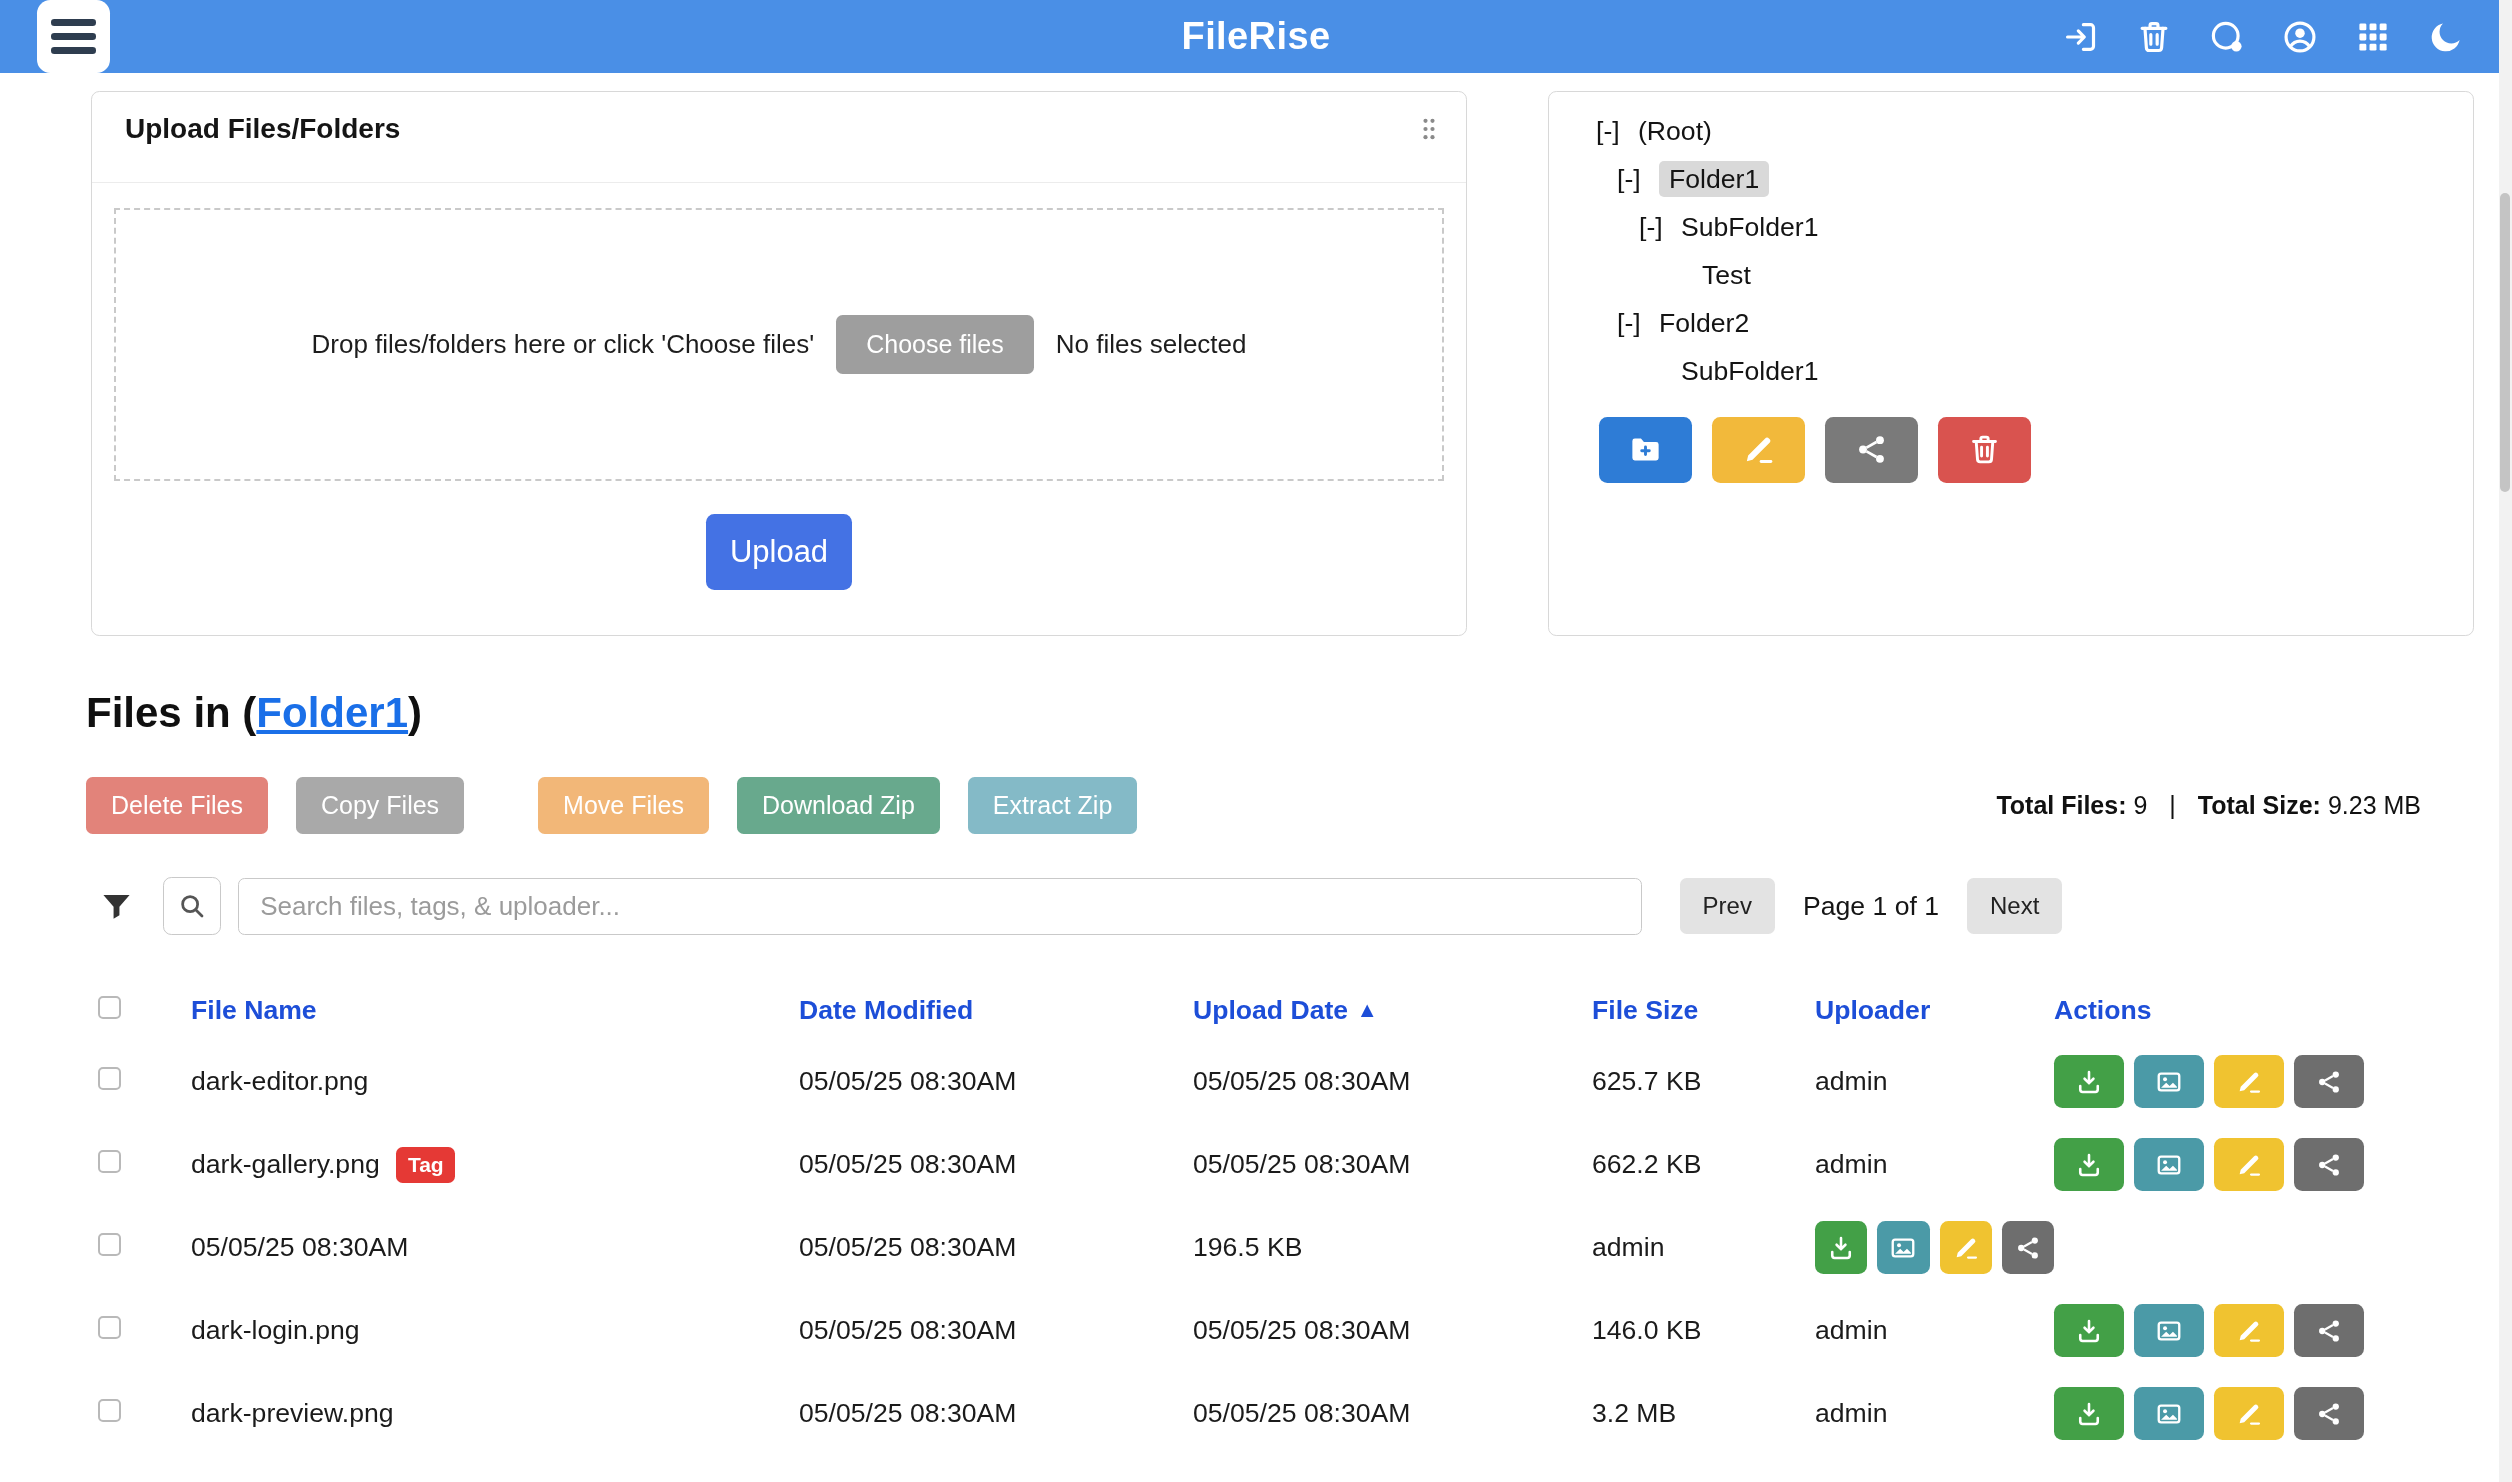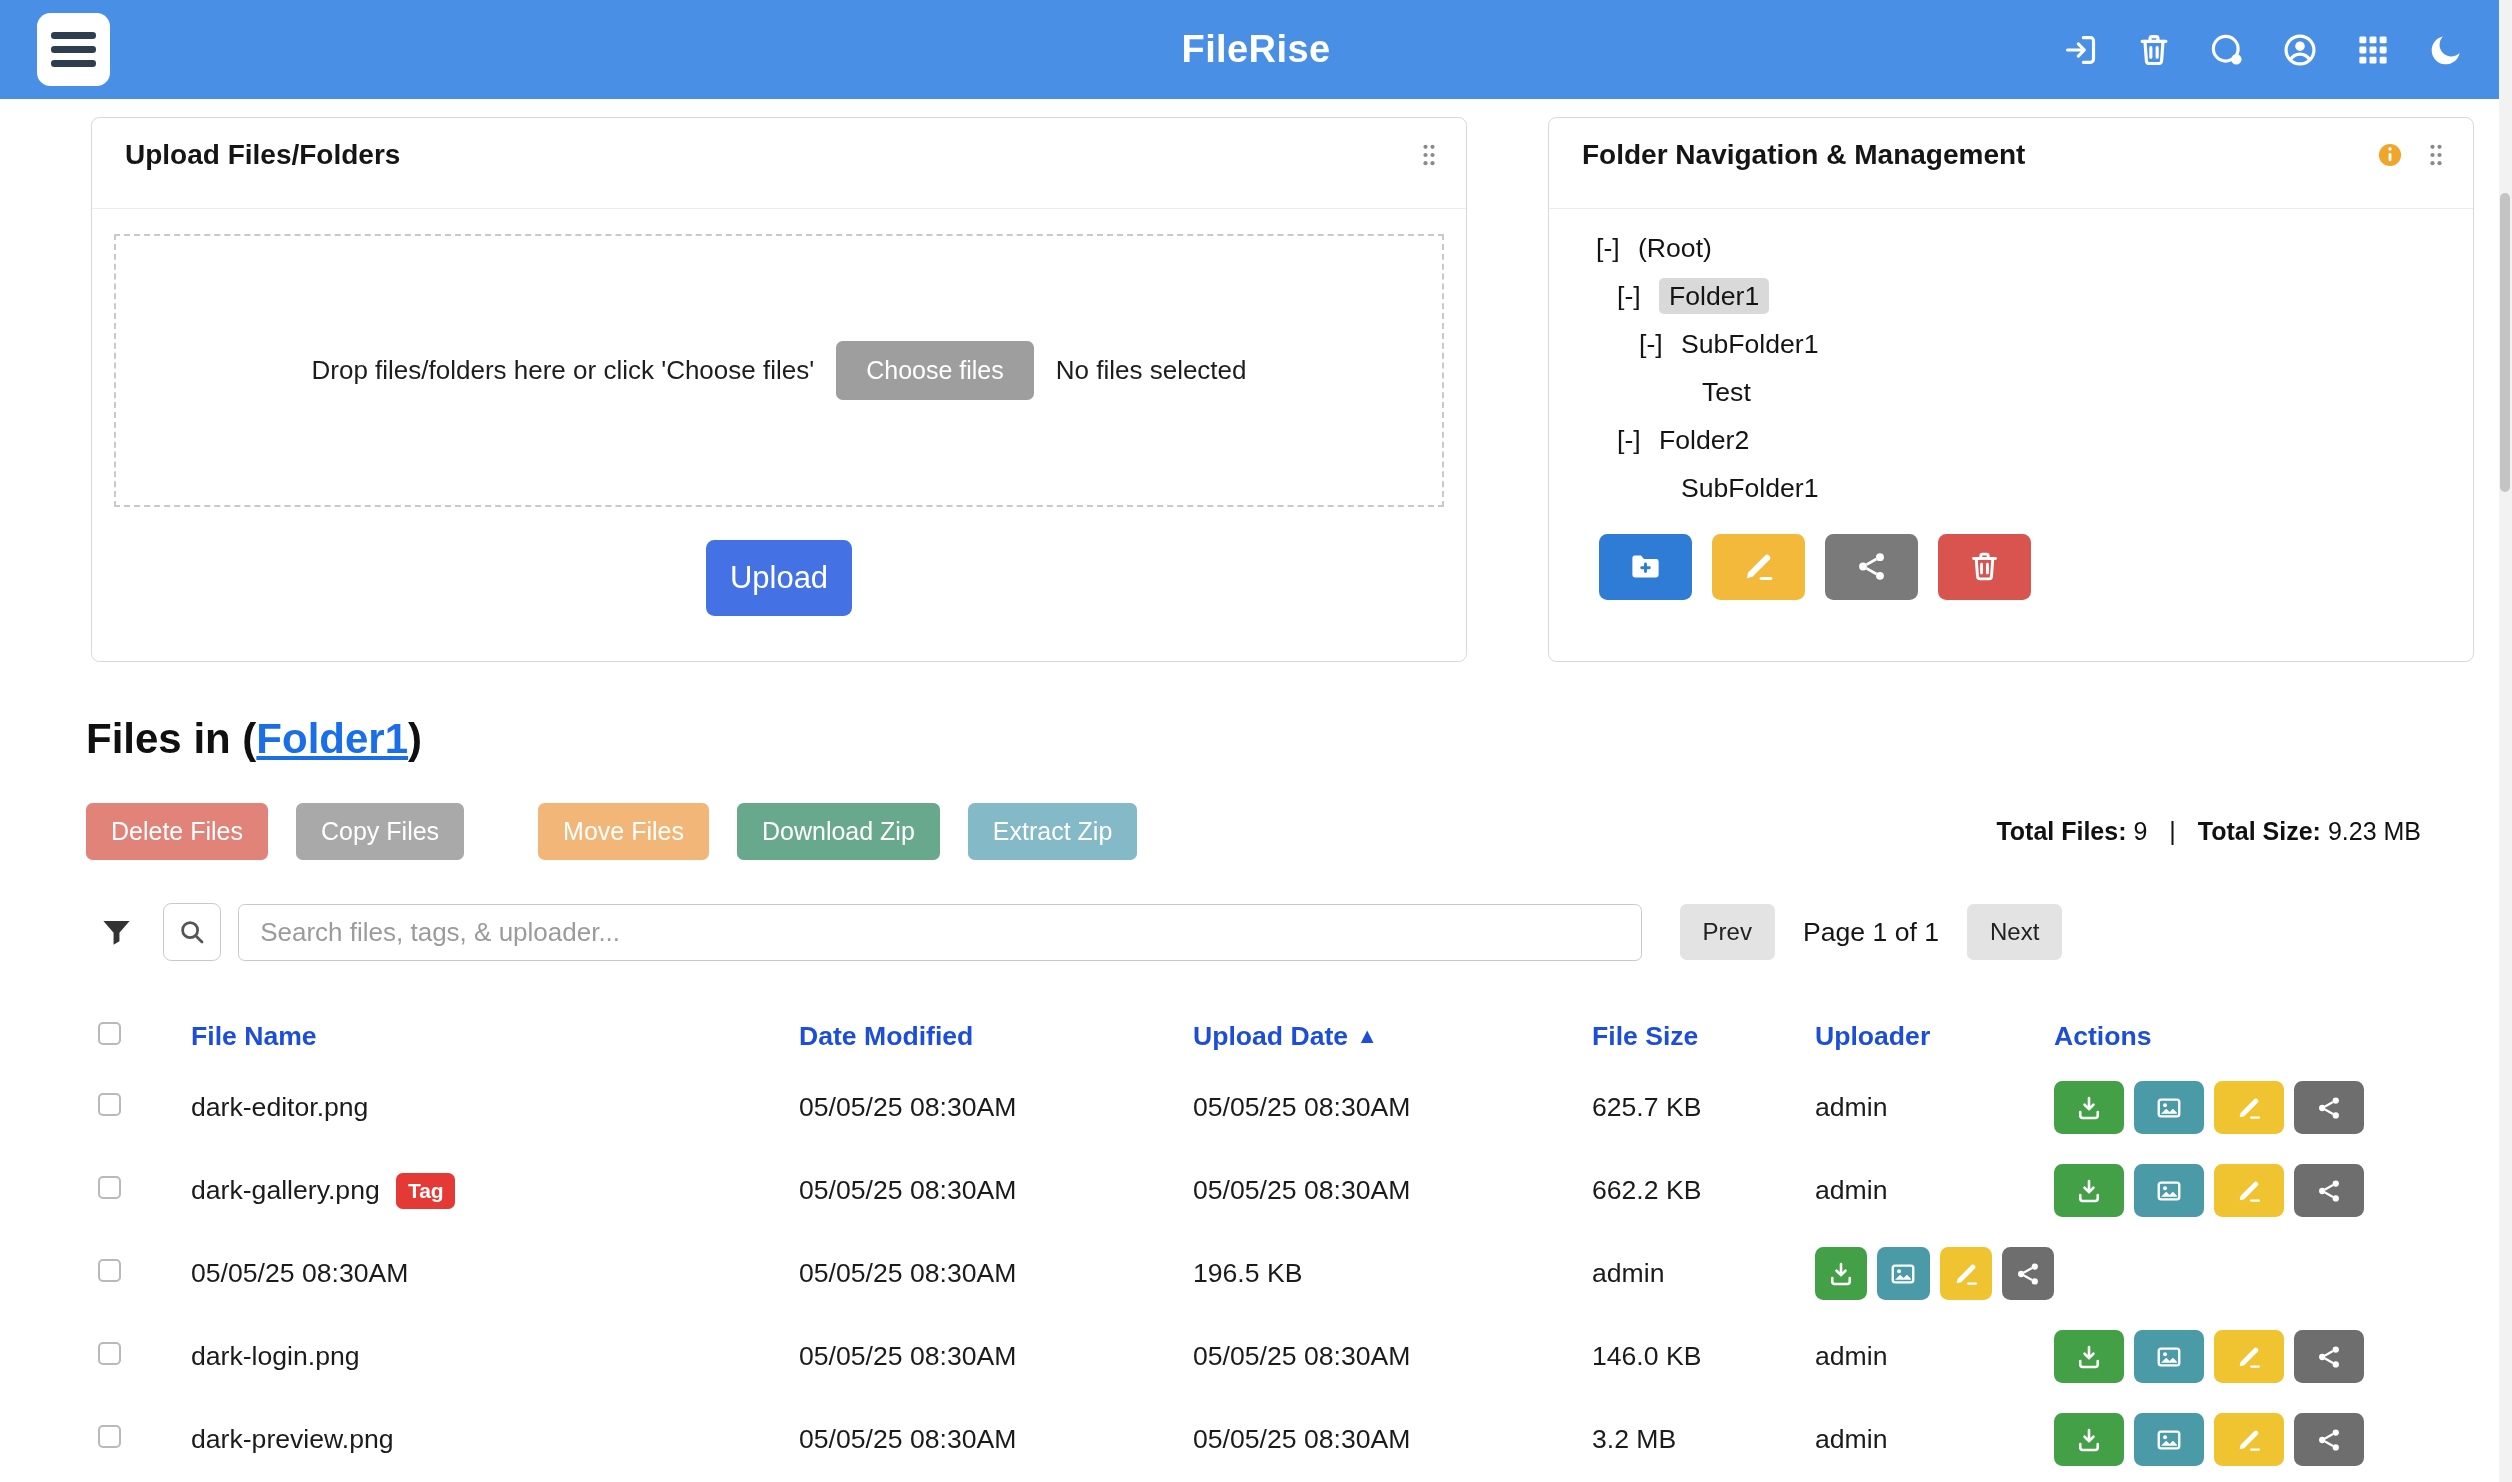--- a/index.html
+++ b/index.html
@@ -5,21 +5,21 @@
   * { box-sizing: border-box; }
   html,body { margin:0; padding:0; }
   body {
     width:2512px; height:1483px; overflow:hidden; background:#fff;
     font-family:"Liberation Sans","DejaVu Sans",sans-serif; color:#1d1d1d;
   }
   svg { display:block; }
 
   
   .topbar {
-    height:99px; display:flex; align-items:center; position:relative;
+    height:73px; display:flex; align-items:center; position:relative;
     padding:0 24px 0 37px; color:#fff;
   }
   .logo {
     width:73px; height:73px; background:#fff; border-radius:13.3px;
     display:flex; flex-direction:column; justify-content:center; align-items:center; gap:7.5px;
     cursor:pointer;
   }
   .logo .bar { width:45px; height:6.6px; background:#2e3d4f; border-radius:3.3px; }
   .app-title {
     position:absolute; left:50%; transform:translateX(-50%);
@@ -256,31 +256,20 @@
     </div>
     <div class="dropzone">
       <span>Drop files/folders here or click 'Choose files'</span>
       <button class="choose-btn" style="background: rgb(158, 158, 158);">Choose files</button>
       <span>No files selected</span>
     </div>
     <button class="upload-btn" style="background: rgb(68, 114, 228);">Upload</button>
   </div>
 
   <div class="card folder-card">
-    <div class="card-header">
-      <h2>Folder Navigation &amp; Management</h2>
-      <div class="header-icons">
-        <svg class="info-badge" viewBox="0 0 34 34" width="28" height="28">
-            <use href="#i-info"></use>
-          </svg>
-        <svg class="drag-handle" viewBox="0 0 34 34" width="28" height="28">
-            <use href="#i-drag"></use>
-          </svg>
-      </div>
-    </div>
     <div class="tree">
       <div class="tree-item ind0">
         <span class="tree-prefix">[-]</span>
         <span>(Root)</span>
       </div>
       <div class="tree-item ind1">
         <span class="tree-prefix">[-]</span>
         <span class="selected-label" style="background: rgb(217, 217, 217);">Folder1</span>
       </div>
       <div class="tree-item ind2">

